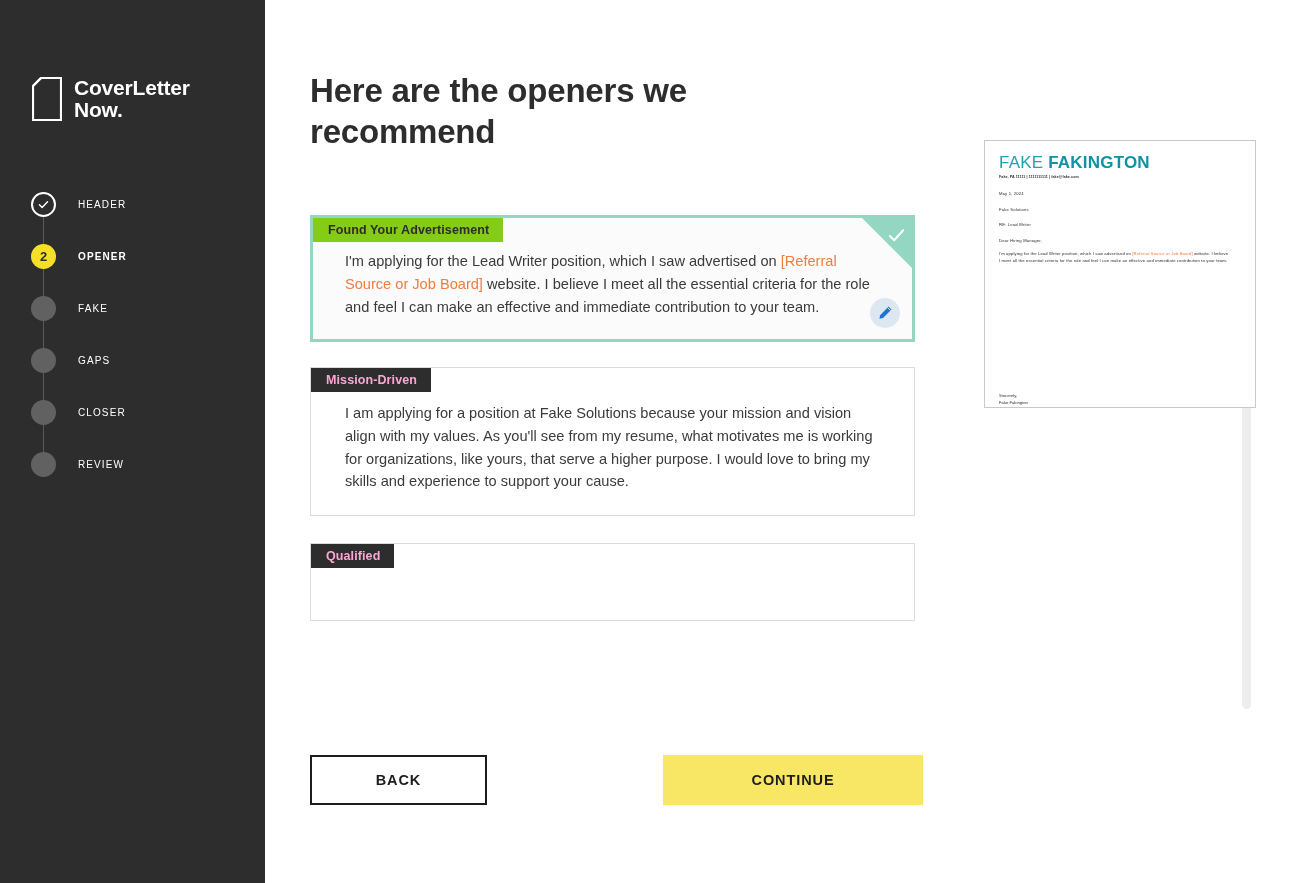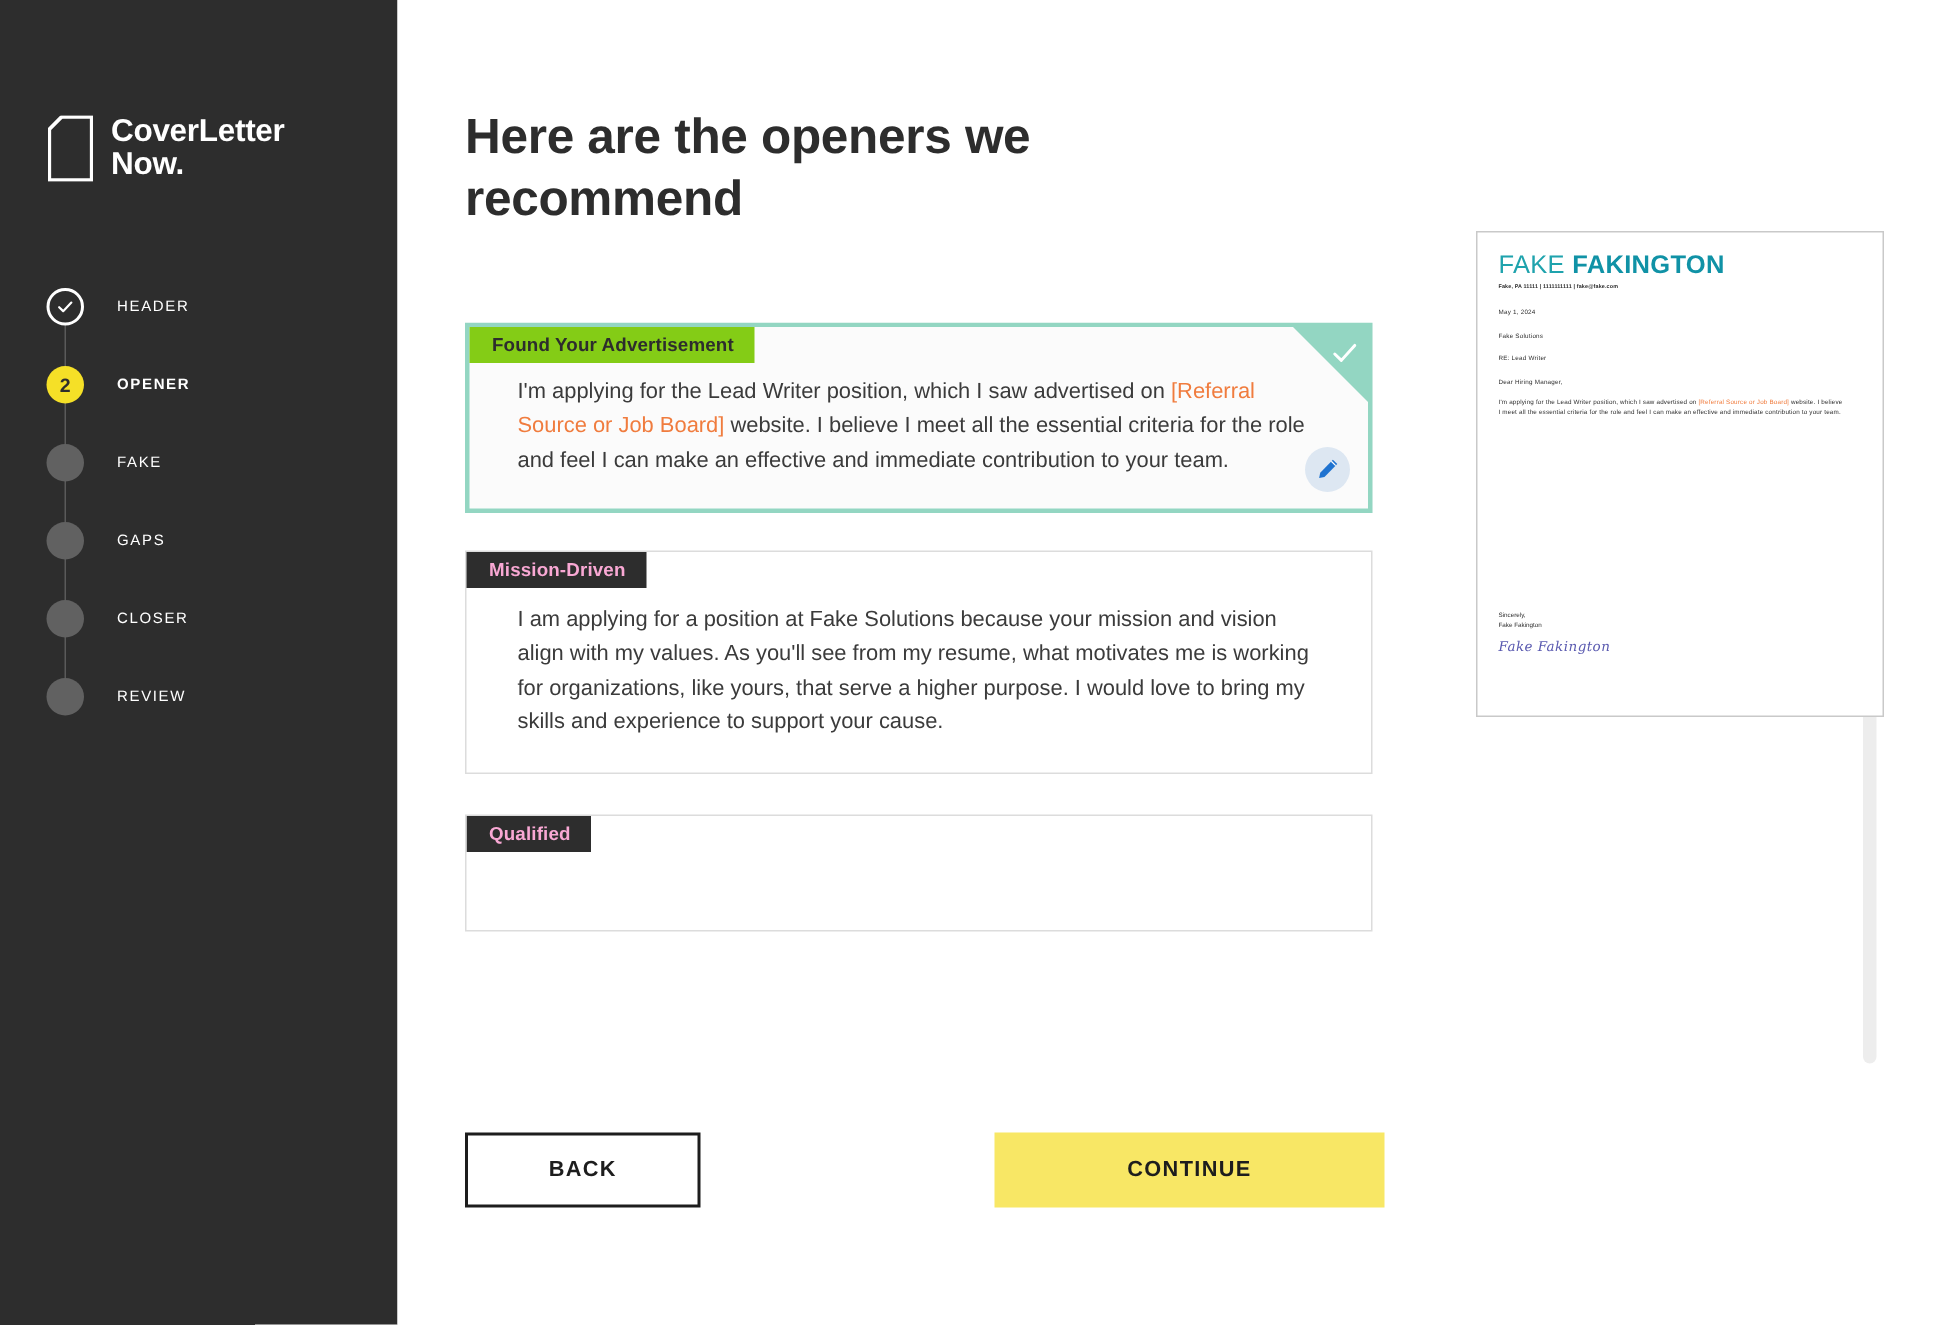--- a/index.html
+++ b/index.html
@@ -172,39 +172,39 @@
   .scrollbar-thumb {
     position: absolute; left: 0; top: 0;
     width: 9px; height: 168px;
     background: #b8c2cc; border-radius: 5px;
     cursor: pointer;
   }
 
   
   .btn-back {
     position: absolute; left: 45px; top: 755px;
-    width: 157px; height: 50px;
+    width: 177px; height: 50px;
     border: 2px solid #1d1d1d; background: #ffffff;
     font-family: "Liberation Sans", sans-serif;
     font-size: 14.5px; font-weight: 700; color: #1d1d1d;
     letter-spacing: 0.9px; cursor: pointer;
   }
   .btn-continue {
     position: absolute; left: 398px; top: 755px;
     width: 260px; height: 50px;
     border: none; background: #f8e765;
     font-family: "Liberation Sans", sans-serif;
     font-size: 14.5px; font-weight: 700; color: #1d1d1d;
     letter-spacing: 0.9px; cursor: pointer;
   }
 
   
   .preview {
-    position: absolute; left: 719px; top: 154px;
-    width: 272px; height: 324px;
+    position: absolute; left: 719px; top: 140px;
+    width: 272px; height: 268px;
     background: #ffffff;
     border: 1px solid #c9c9c9;
     overflow: hidden;
   }
   .pv-name {
     position: absolute; left: 14px; top: 12px;
     font-size: 17px; letter-spacing: 0.2px;
   }
   .pv-name .first { color: #1fa3ad; font-weight: 400; }
   .pv-name .last { color: #1092a6; font-weight: 700; }

